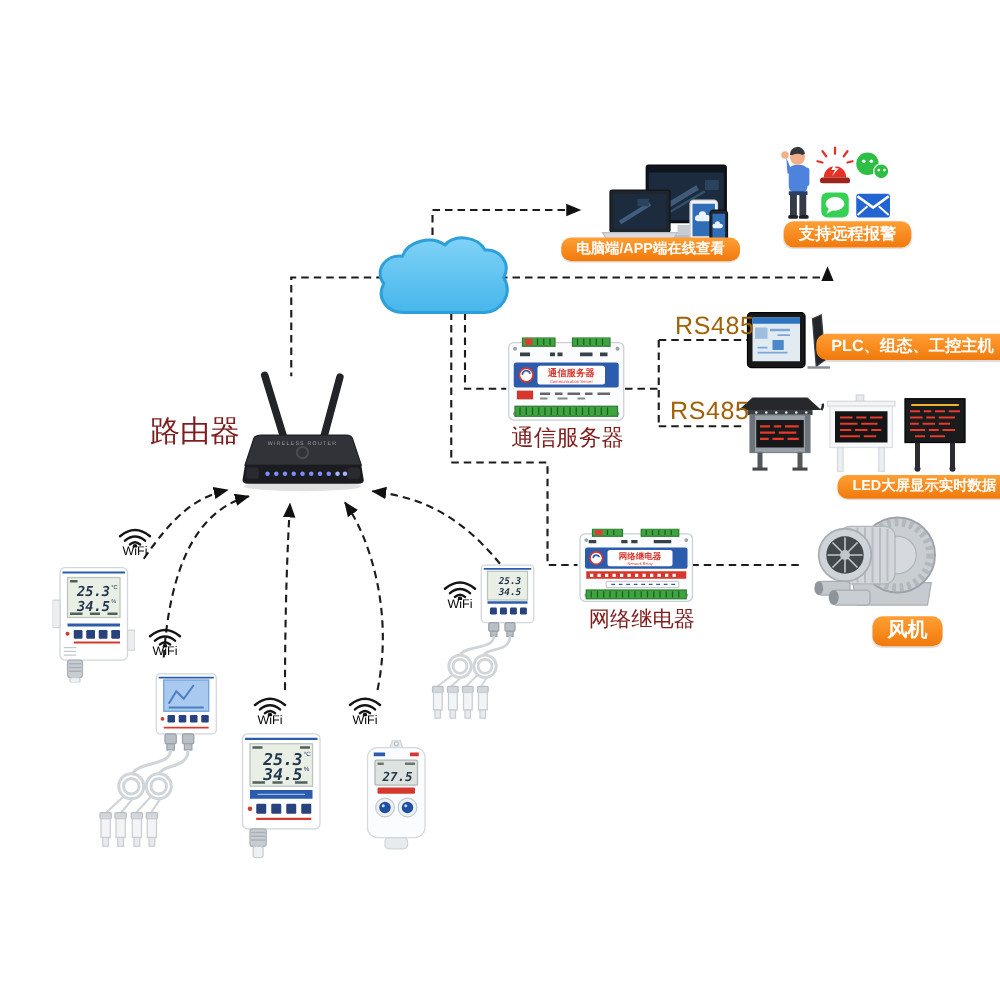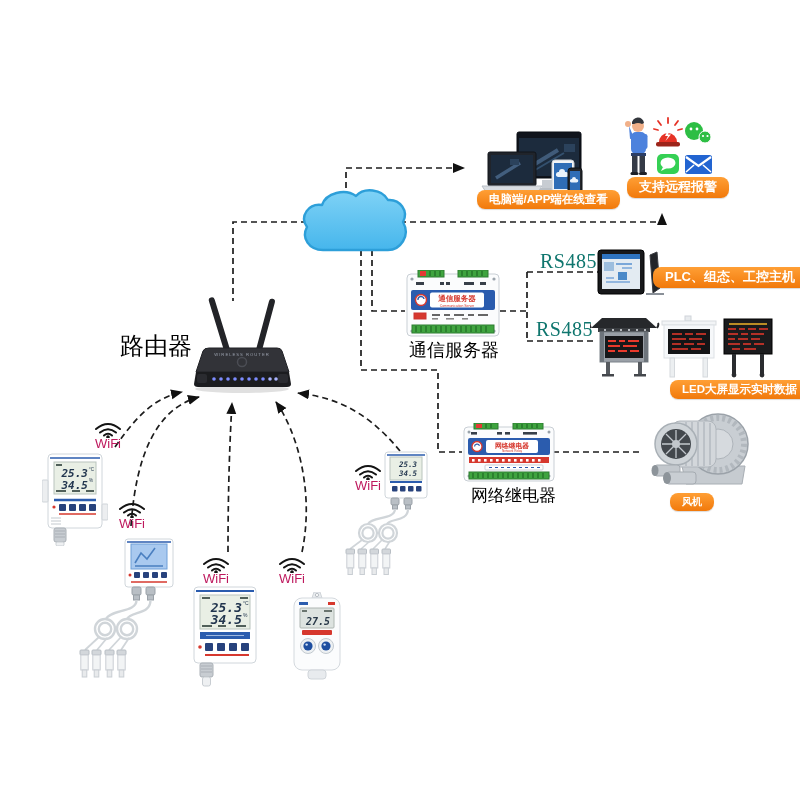--- a/index.html
+++ b/index.html
@@ -9,28 +9,28 @@
   }
   .abs{position:absolute;}
   .pill{
     position:absolute;
     background:linear-gradient(#ff9f35,#f1790b);
     color:#fff;font-weight:bold;border-radius:8px;
     padding:3px 12px;white-space:nowrap;line-height:1.15;
     box-shadow:0 1px 1px rgba(0,0,0,.15);
   }
   .dlabel{
-    position:absolute;color:#000000;white-space:nowrap;line-height:1.1;
+    position:absolute;color:#7f1d1d;white-space:nowrap;line-height:1.1;
   }
   .rs485{
-    position:absolute;color:#0f766e;font-size:20px;letter-spacing:.5px;
-    font-family:Liberation Serif, serif;white-space:nowrap;
+    position:absolute;color:#a16207;font-size:20px;letter-spacing:.5px;
+    font-family:Liberation Sans, sans-serif;white-space:nowrap;
   }
   .wifi-tag{position:absolute;width:40px;text-align:center;}
-  .wifi-tag .txt{font-size:13px;color:#be185d;display:block;margin-top:-2px;}
+  .wifi-tag .txt{font-size:10px;color:#000000;display:block;margin-top:-2px;}
   svg{display:block;}
   .lcd-digits{font-family:"DejaVu Sans Mono","Liberation Mono",monospace;font-style:italic;font-weight:bold;}
 </style>
 </head>
 <body>
 
 <svg class="abs" style="left:0;top:0;z-index:1" width="800" height="800" viewBox="0 0 800 800">
   <defs>
     <marker id="arw" orient="auto" markerUnits="userSpaceOnUse" markerWidth="14" markerHeight="12" refX="11" refY="5">
       <path d="M0,0 L12,5 L0,10 Z" fill="#111"></path>
@@ -115,21 +115,21 @@
       <rect x="74" y="37" width="18" height="26" fill="#2f6db6"></rect>
       <path d="M79,46 a3,3 0 0 1 6,0 h1 a2.5,2.5 0 0 1 0,5 h-8 a2.5,2.5 0 0 1 1,-5 Z" fill="#eaf3fb"></path>
     </g>
     <g>
       <rect x="88" y="42" width="14" height="26" rx="3" fill="#23262b" stroke="#0f1216"></rect>
       <rect x="90" y="45" width="10" height="20" fill="#2f6db6"></rect>
       <path d="M92,53 a2,2 0 0 1 4,0 h0.5 a1.8,1.8 0 0 1 0,3.6 h-5 a1.8,1.8 0 0 1 0.5,-3.6 Z" fill="#eaf3fb"></path>
     </g>
   </svg>
 </div>
-<div class="pill" style="left:477px;top:190px;font-size:11.5px;z-index:3">电脑端/APP端在线查看</div>
+<div class="pill" style="left:449px;top:190px;font-size:11.5px;z-index:3">电脑端/APP端在线查看</div>
 
 <div class="abs" style="left:622px;top:116px;z-index:2">
   <svg width="95" height="62" viewBox="0 0 95 62">
     <g>
       <circle cx="6" cy="8" r="3" fill="#f1b089"></circle>
       <path d="M7,10 L12,22 L8,23 Z" fill="#4d82dd"></path>
       <circle cx="16" cy="10" r="6" fill="#f1b089"></circle>
       <path d="M10,8 a6,6 0 0 1 12,-1 l-2,1 a9,9 0 0 0 -8,0 Z" fill="#33363c"></path>
       <rect x="9" y="16" width="15" height="22" rx="5" fill="#4d82dd"></rect>
       <rect x="21" y="18" width="4.5" height="15" rx="2.2" fill="#4d82dd"></rect>
@@ -375,21 +375,21 @@
     </g>
     <circle cx="36" cy="36" r="4" fill="#c2c7cc"></circle>
     <g>
       <rect x="14" y="57" width="26" height="11" rx="3" fill="#c3c8cd" stroke="#a5abb1"></rect>
       <ellipse cx="15" cy="62.5" rx="3.5" ry="5.5" fill="#8d949a"></ellipse>
       <rect x="26" y="64" width="30" height="12" rx="3" fill="#c9ced3" stroke="#a5abb1"></rect>
       <ellipse cx="27" cy="70" rx="4" ry="6" fill="#8d949a"></ellipse>
     </g>
   </svg>
 </div>
-<div class="pill" style="left:670px;top:493px;font-size:10px;z-index:3">风机</div>
+<div class="pill" style="left:698px;top:493px;font-size:16px;z-index:3">风机</div>
 
 <div class="abs" style="left:42px;top:450px;z-index:2">
   <svg width="66" height="96" viewBox="0 0 66 96">
     <rect x="6" y="4" width="54" height="74" rx="4" fill="#ffffff" stroke="#d0d6db"></rect>
     <path d="M8,8 h50" stroke="#2b5cae" stroke-width="1.6"></path>
     <rect x="0" y="30" width="6" height="22" rx="1" fill="#eceef0" stroke="#cfd4d9"></rect>
     <rect x="60" y="54" width="6" height="16" rx="1" fill="#eceef0" stroke="#cfd4d9"></rect>
     <rect x="12" y="12" width="42" height="32" fill="#e9efe5" stroke="#b9c4bd"></rect>
     <g fill="#51605a">
         <rect x="14" y="14" width="6" height="2"></rect>

